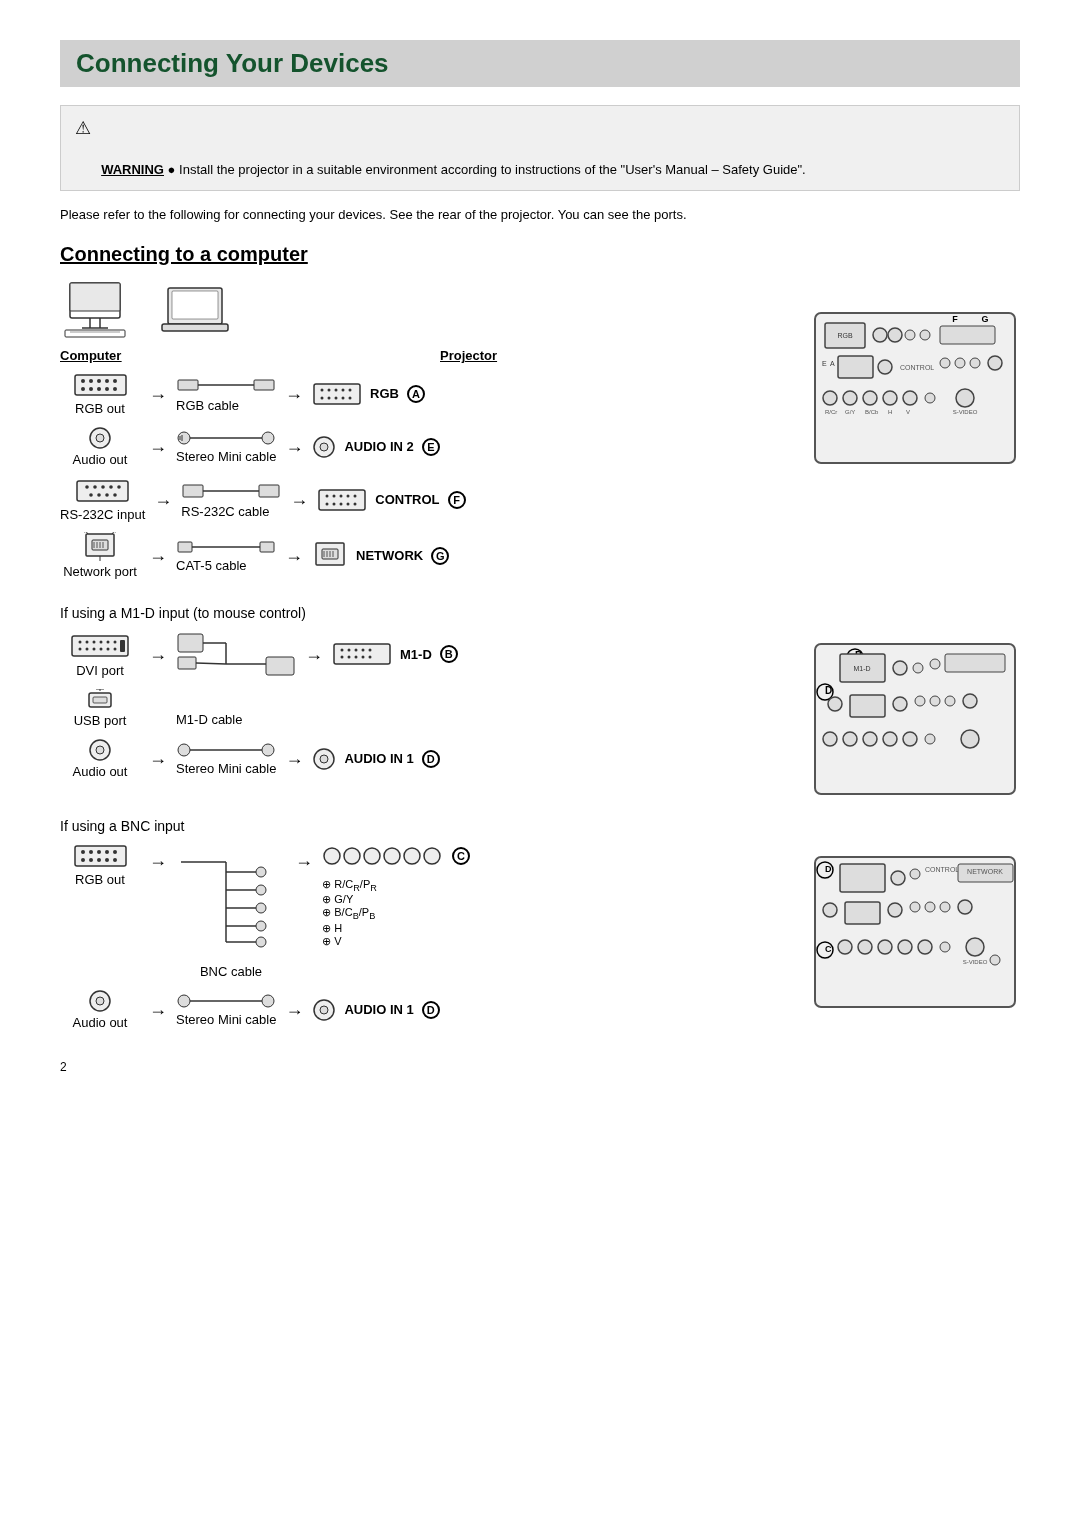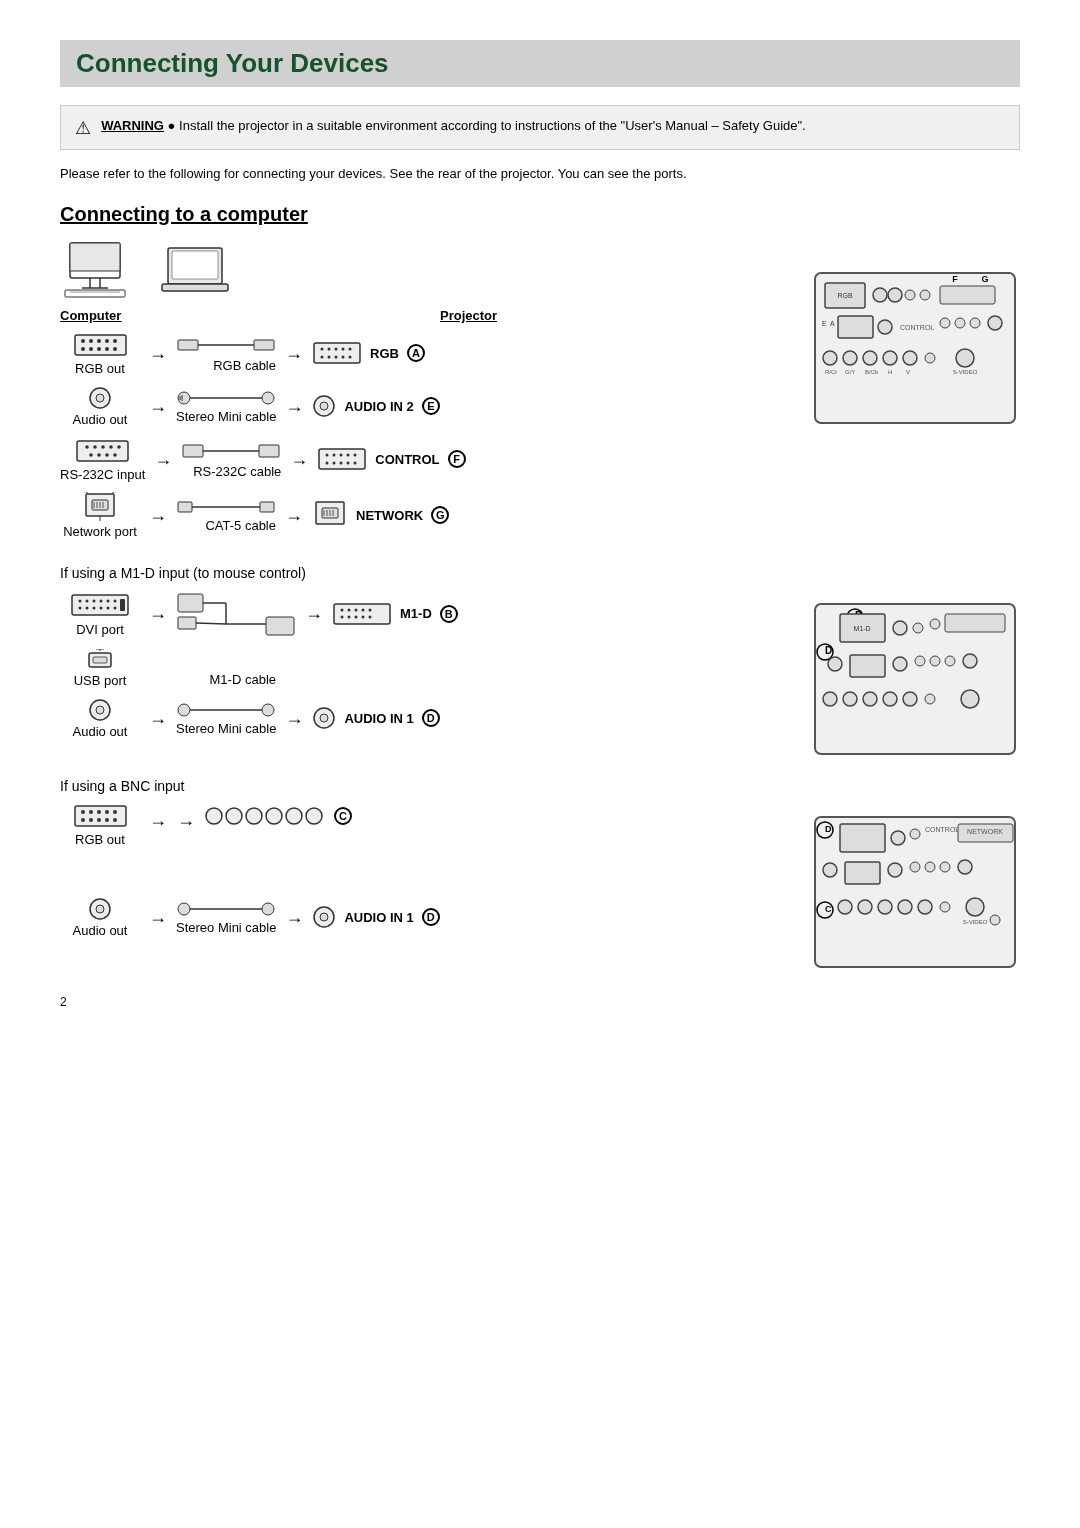--- a/index.html
+++ b/index.html
@@ -36,20 +36,21 @@
       margin-bottom: 14px;
     }
     .warning-icon {
       font-size: 18px;
       flex-shrink: 0;
       margin-top: 1px;
     }
     .warning-text {
       font-size: 13px;
       line-height: 1.5;
+      margin-top: 44px;
     }
     .warning-text strong {
       font-weight: bold;
       text-decoration: underline;
     }
 
     .intro-text {
       font-size: 13px;
       line-height: 1.6;
       margin-bottom: 18px;
@@ -97,21 +98,21 @@
     }
     .conn-port-group {
       display: flex;
       flex-direction: column;
       align-items: center;
       min-width: 80px;
     }
     .conn-cable-group {
       display: flex;
       flex-direction: column;
-      align-items: flex-end;
+      align-items: flex-start;
       min-width: 100px;
     }
     .conn-proj-group {
       display: flex;
       align-items: center;
       gap: 4px;
       min-width: 120px;
     }
     .small-label {
       font-size: 13px;
@@ -574,35 +575,62 @@
             <circle cx="26" cy="18" r="2" fill="#333"></circle>
             <circle cx="34" cy="18" r="2" fill="#333"></circle>
             <circle cx="42" cy="18" r="2" fill="#333"></circle>
           </svg>
           <div class="small-label">RGB out</div>
         </div>
       </div>
 
       <div style="width:20px; text-align:center; font-size:18px; margin-top:8px;">→</div>
 
+      <div style="display:flex; flex-direction:column; align-items:center;">
+        <svg width="110" height="120" viewBox="0 0 110 120">
+
+          <line x1="5" y1="20" x2="50" y2="20" stroke="#333" stroke-width="1.5"></line>
+
+          <line x1="50" y1="20" x2="50" y2="100" stroke="#333" stroke-width="1.5"></line>
+          <line x1="50" y1="30" x2="80" y2="30" stroke="#333" stroke-width="1.5"></line>
+          <line x1="50" y1="48" x2="80" y2="48" stroke="#333" stroke-width="1.5"></line>
+          <line x1="50" y1="66" x2="80" y2="66" stroke="#333" stroke-width="1.5"></line>
+          <line x1="50" y1="84" x2="80" y2="84" stroke="#333" stroke-width="1.5"></line>
+          <line x1="50" y1="100" x2="80" y2="100" stroke="#333" stroke-width="1.5"></line>
+
+          <circle cx="85" cy="30" r="5" fill="#ddd" stroke="#333" stroke-width="1"></circle>
+          <circle cx="85" cy="48" r="5" fill="#ddd" stroke="#333" stroke-width="1"></circle>
+          <circle cx="85" cy="66" r="5" fill="#ddd" stroke="#333" stroke-width="1"></circle>
+          <circle cx="85" cy="84" r="5" fill="#ddd" stroke="#333" stroke-width="1"></circle>
+          <circle cx="85" cy="100" r="5" fill="#ddd" stroke="#333" stroke-width="1"></circle>
+        </svg>
+        <div class="small-label">BNC cable</div>
+      </div>
 
       <div style="width:20px; text-align:center; font-size:18px; margin-top:8px;">→</div>
 
       <div style="display:flex; flex-direction:column; gap:8px;">
 
         <div style="display:flex; align-items:center; gap:6px;">
           <svg width="120" height="28" viewBox="0 0 120 28">
             <circle cx="10" cy="14" r="8" fill="#eee" stroke="#333" stroke-width="1.5"></circle>
             <circle cx="30" cy="14" r="8" fill="#eee" stroke="#333" stroke-width="1.5"></circle>
             <circle cx="50" cy="14" r="8" fill="#eee" stroke="#333" stroke-width="1.5"></circle>
             <circle cx="70" cy="14" r="8" fill="#eee" stroke="#333" stroke-width="1.5"></circle>
             <circle cx="90" cy="14" r="8" fill="#eee" stroke="#333" stroke-width="1.5"></circle>
             <circle cx="110" cy="14" r="8" fill="#eee" stroke="#333" stroke-width="1.5"></circle>
           </svg>
           <span class="badge">C</span>
+        </div>
+        <div style="font-size:11px;">
+          <div>⊕ R/C<sub>R</sub>/P<sub>R</sub></div>
+          <div>⊕ G/Y</div>
+          <div>⊕ B/C<sub>B</sub>/P<sub>B</sub></div>
+          <div>⊕ H</div>
+          <div>⊕ V</div>
         </div>
       </div>
     </div>
 
     <div class="conn-row-item">
       <div class="conn-port-group">
         <svg width="24" height="24" viewBox="0 0 24 24">
           <circle cx="12" cy="12" r="10" fill="#eee" stroke="#333" stroke-width="1.5"></circle>
           <circle cx="12" cy="12" r="4" fill="#ddd" stroke="#333" stroke-width="1"></circle>
         </svg>

